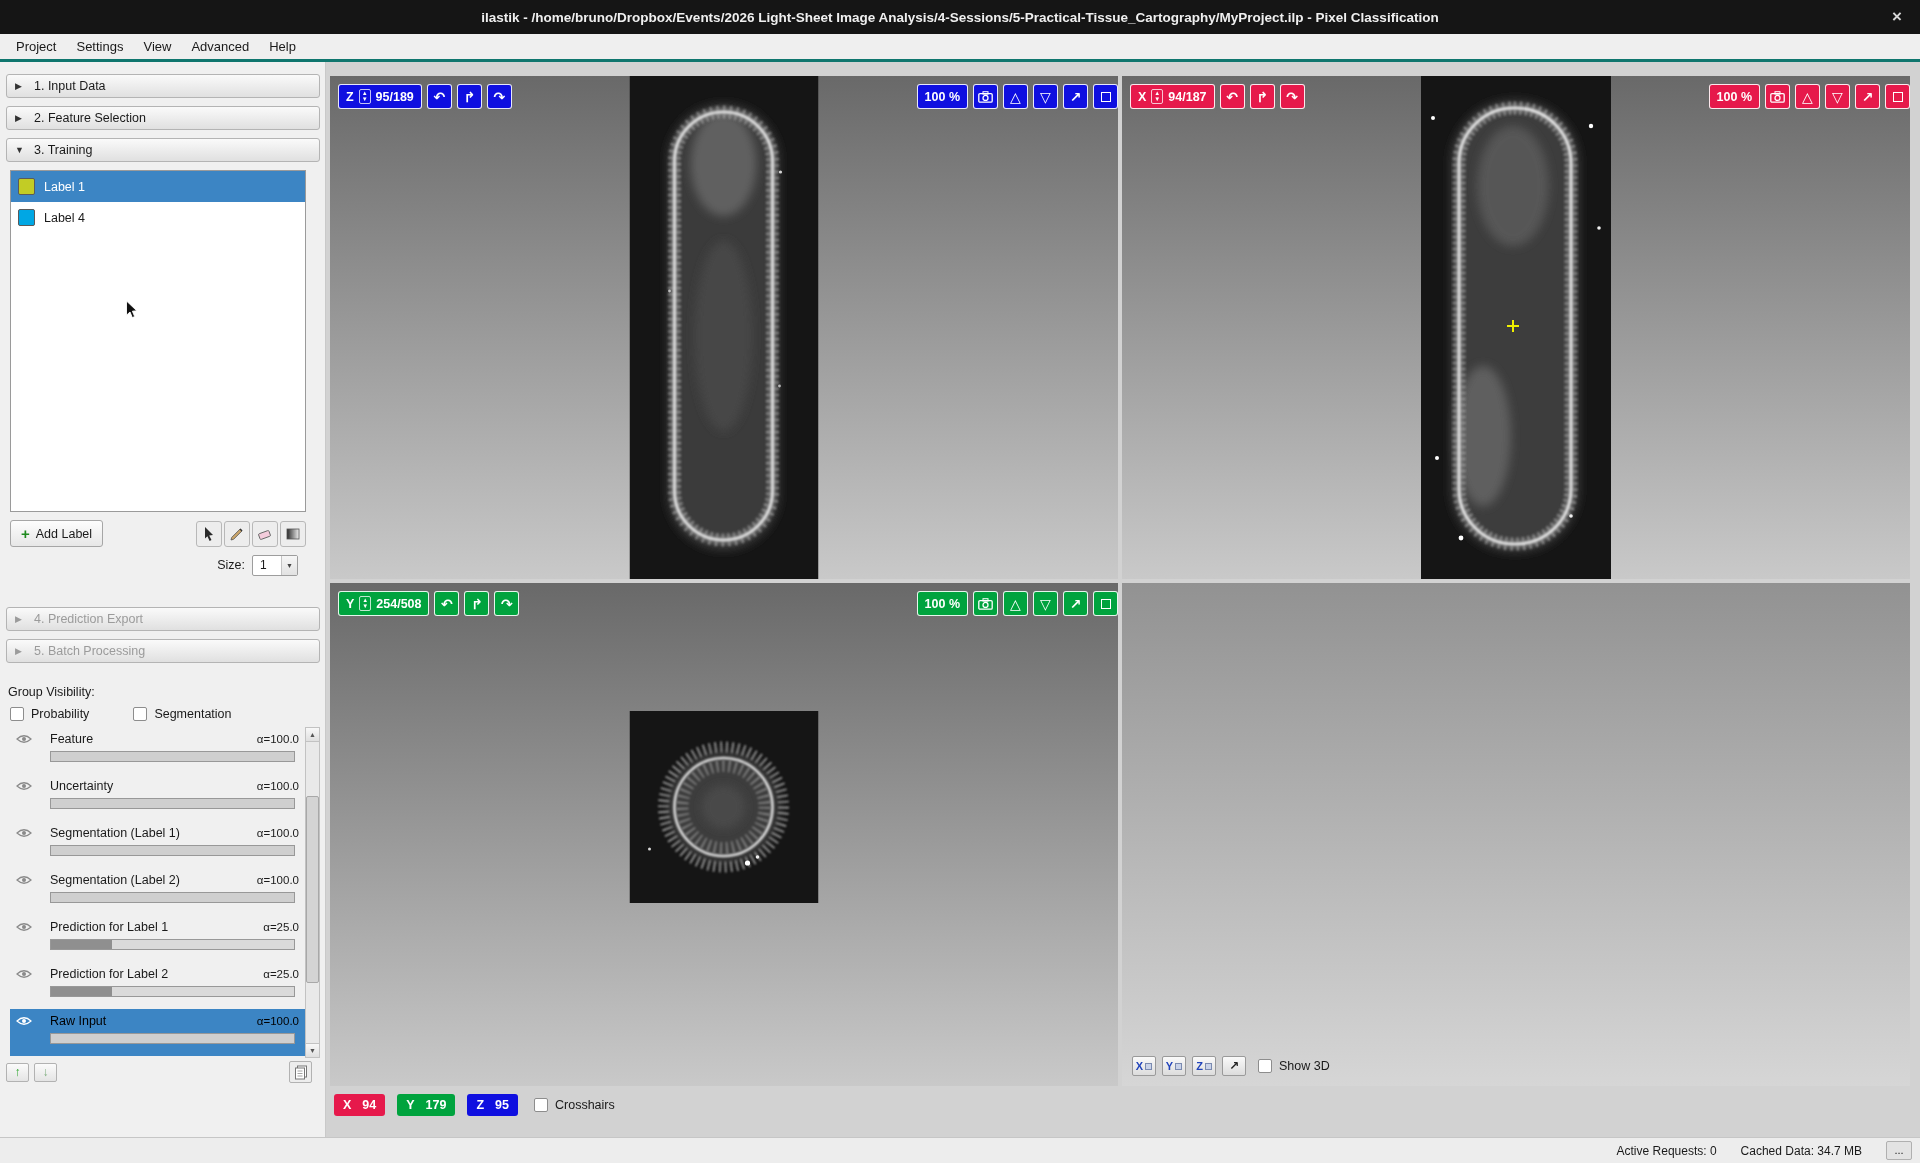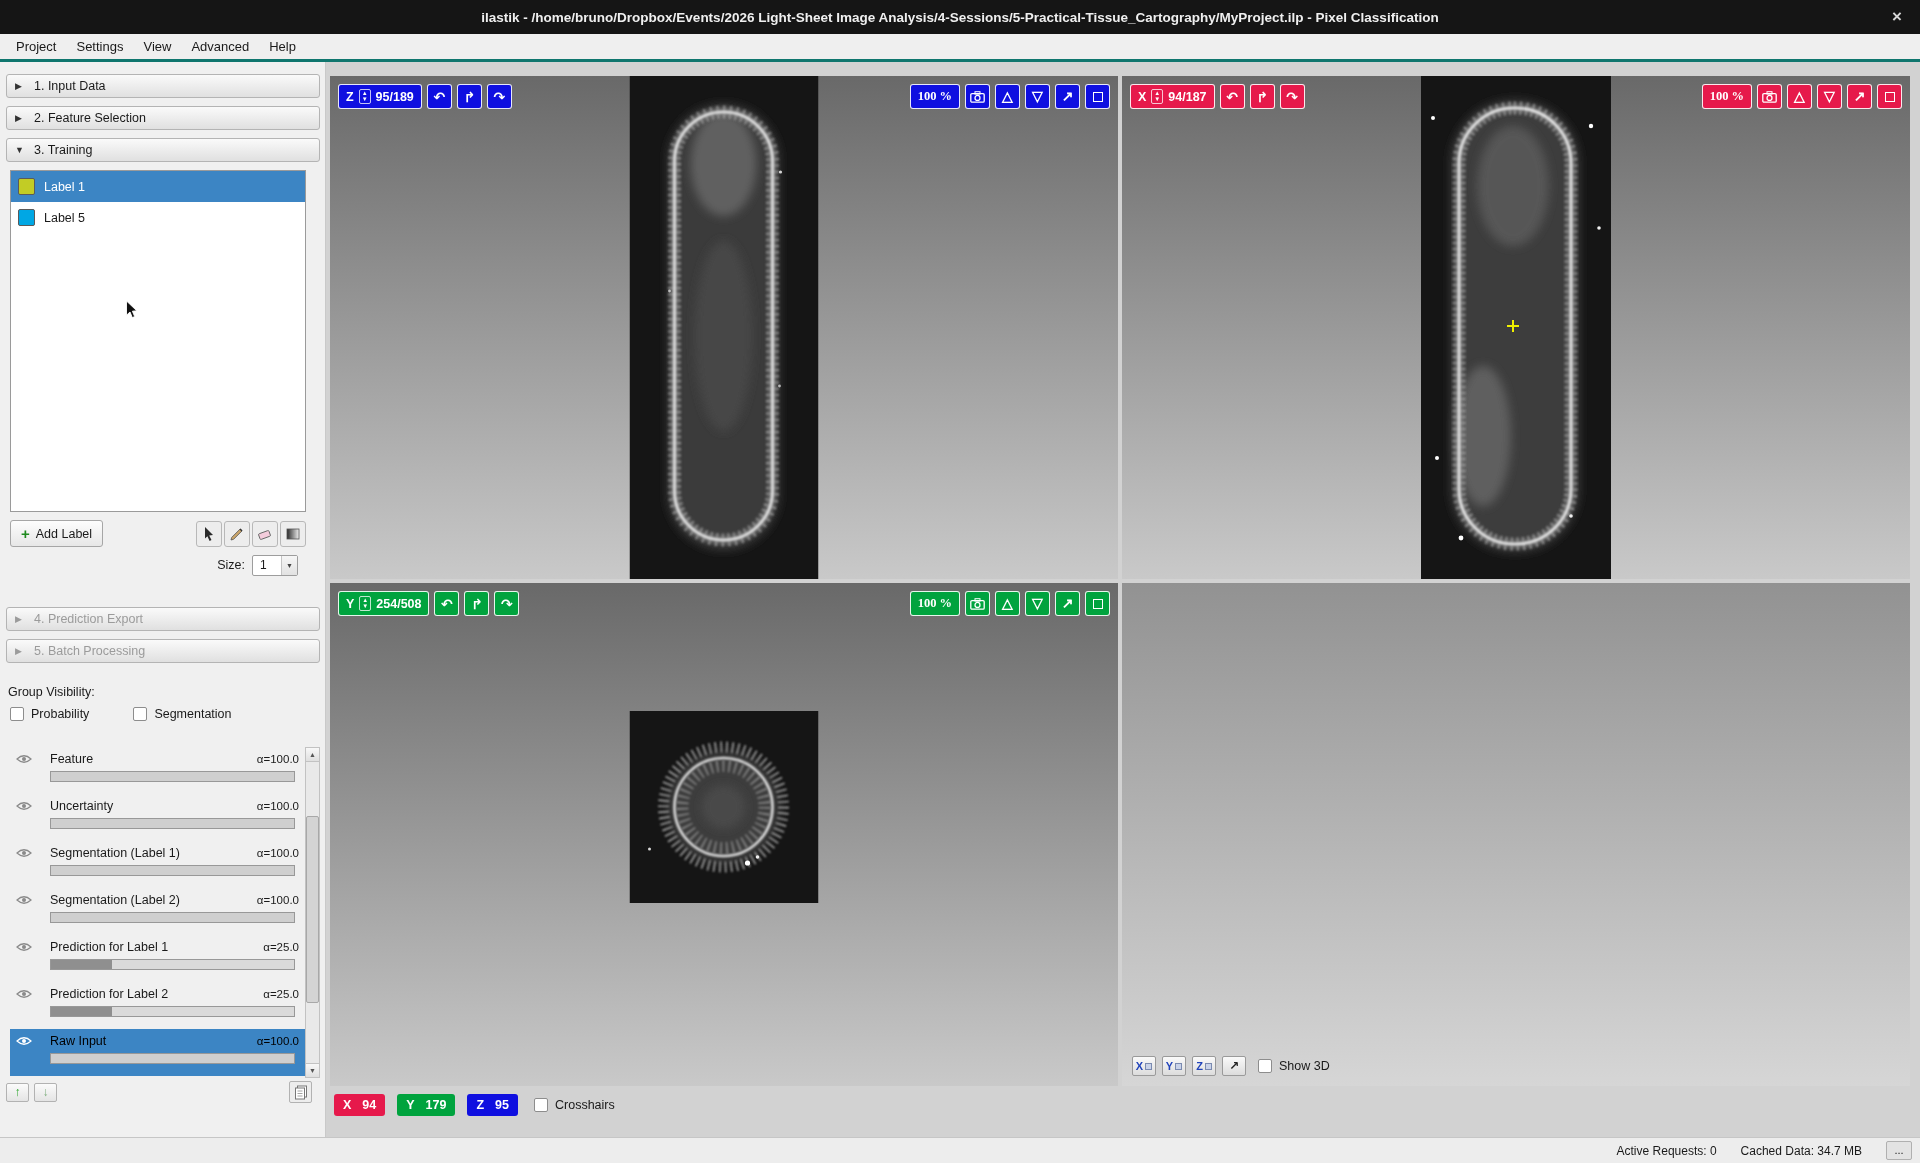--- a/index.html
+++ b/index.html
@@ -38,21 +38,21 @@
   .size-row { display:flex; align-items:center; justify-content:flex-end; gap:7px; padding-right:8px; margin-bottom:12px; font-size:12.5px; height:20px; }
   .dropdown { width:46px; height:21px; background:#fff; border:1px solid #9d9d9d; border-radius:2px; display:flex; align-items:center; }
   .dropdown .val { flex:1; padding-left:7px; font-size:12px; }
   .dropdown .dd-arr { width:16px; height:100%; border-left:1px solid #c4c4c4; display:flex; align-items:center; justify-content:center; font-size:7px; color:#444; background:linear-gradient(#f6f6f6,#e2e2e2); }
 
   .suggest-row { display:flex; justify-content:center; gap:13px; height:31px; }
   .btn.live { background:#eef6e4; border-color:#9cb97e; }
   .play { color:#2f8f2f; font-size:13px; line-height:1; }
 
   .gv-title { margin:14px 0 8px 2px; font-size:12.5px; flex:none; }
-  .gv-checks { display:flex; gap:44px; padding-left:4px; margin-bottom:20px; flex:none; }
+  .gv-checks { display:flex; gap:44px; padding-left:4px; margin-bottom:0; flex:none; }
   .check { display:flex; align-items:center; gap:7px; font-size:12.5px; }
   .checkbox { width:14px; height:14px; background:#fff; border:1px solid #8d8d8d; border-radius:2px; flex:none; }
 
   .layer-list { height:331px; margin-top:6px; position:relative; overflow:hidden; padding:0 15px 0 4px; flex:none; }
   .layer-rows { height:100%; overflow:hidden; }
   .layer-row { height:47px; padding:3px 4px 0 6px; }
   .layer-row .top { display:flex; align-items:center; height:18px; }
   .eye { width:34px; color:#8a8a8a; display:flex; align-items:center; }
   .lname { font-size:12.5px; }
   .lalpha { margin-left:auto; font-size:11.5px; padding-right:2px; }
@@ -82,21 +82,21 @@
   .viewport.empty { background:linear-gradient(#929292,#d6d6d6); }
   .strip { position:absolute; left:50%; transform:translateX(-50%); top:0; }
   .sq-img { position:absolute; left:50%; transform:translateX(-50%); top:128px; }
 
   .vp-blue  { --vc:#0f0fe0; }
   .vp-red   { --vc:#e6194b; }
   .vp-green { --vc:#00a33e; }
 
   .vp-ctl { position:absolute; top:8px; display:flex; gap:5px; align-items:center; z-index:10; }
   .vp-ctl.left { left:8px; }
-  .vp-ctl.right { right:8px;font-family:Liberation Serif, serif; }
+  .vp-ctl.right { right:0; }
   .badge { height:25px; border:1px solid rgba(255,255,255,.9); border-radius:3px; background:var(--vc); color:#fff; display:flex; align-items:center; padding:0 7px; gap:5px; font-weight:bold; font-size:12.5px; }
   .spin { display:flex; flex-direction:column; justify-content:center; border:1px solid rgba(255,255,255,.75); border-radius:2px; padding:1px 2px; gap:1px; }
   .spin span { font-size:6px; line-height:5px; }
   .icon-btn { width:25px; height:25px; border:1px solid rgba(255,255,255,.9); border-radius:3px; background:var(--vc); color:#fff; display:flex; align-items:center; justify-content:center; font-size:14px; font-weight:bold; }
   .sq { width:10px; height:10px; border:1.6px solid #fff; }
 
   
   .posbar { grid-column:1; display:flex; align-items:center; gap:12px; padding-left:4px; }
   .pos-badge { height:22px; border-radius:3px; color:#fff; font-weight:bold; display:flex; align-items:center; padding:0 9px; gap:11px; font-size:12.5px; }
   .pos-badge.red { background:#e6194b; }
@@ -149,21 +149,21 @@
     </div>
 
     <div class="training-panel">
       <div class="label-list">
         <div class="label-row selected">
           <span class="swatch" style="background: rgb(194, 204, 37);"></span>
           <span>Label 1</span>
         </div>
         <div class="label-row">
           <span class="swatch" style="background: rgb(0, 167, 228);"></span>
-          <span>Label 5</span>
+          <span>Label 4</span>
         </div>
       </div>
 
       <div class="tools-row">
         <button class="btn">
           <span class="plus">+</span>
           <span>Add Label</span>
         </button>
         <div class="tool-group">
           <span class="tool-btn">

